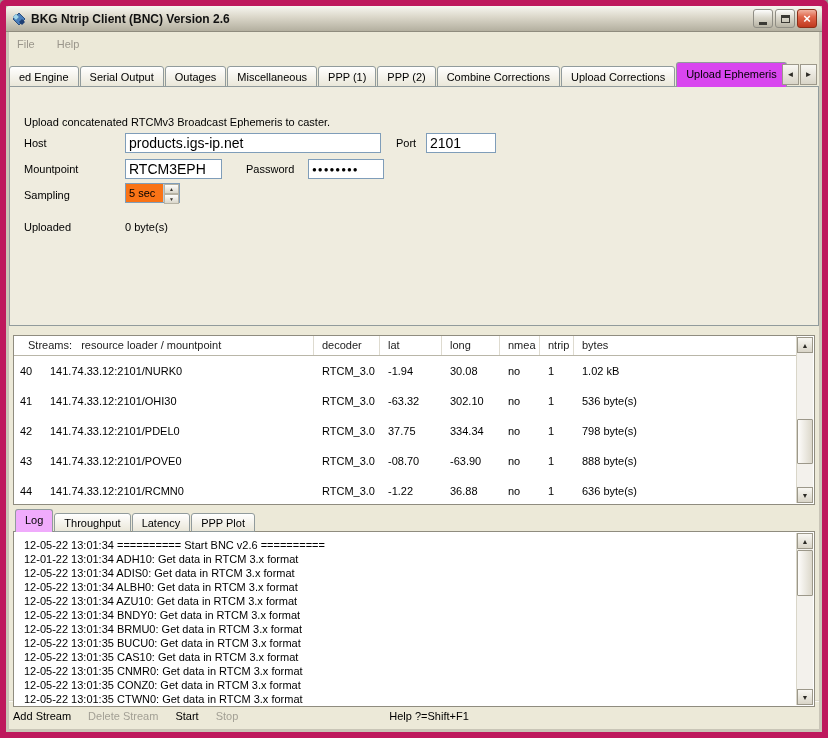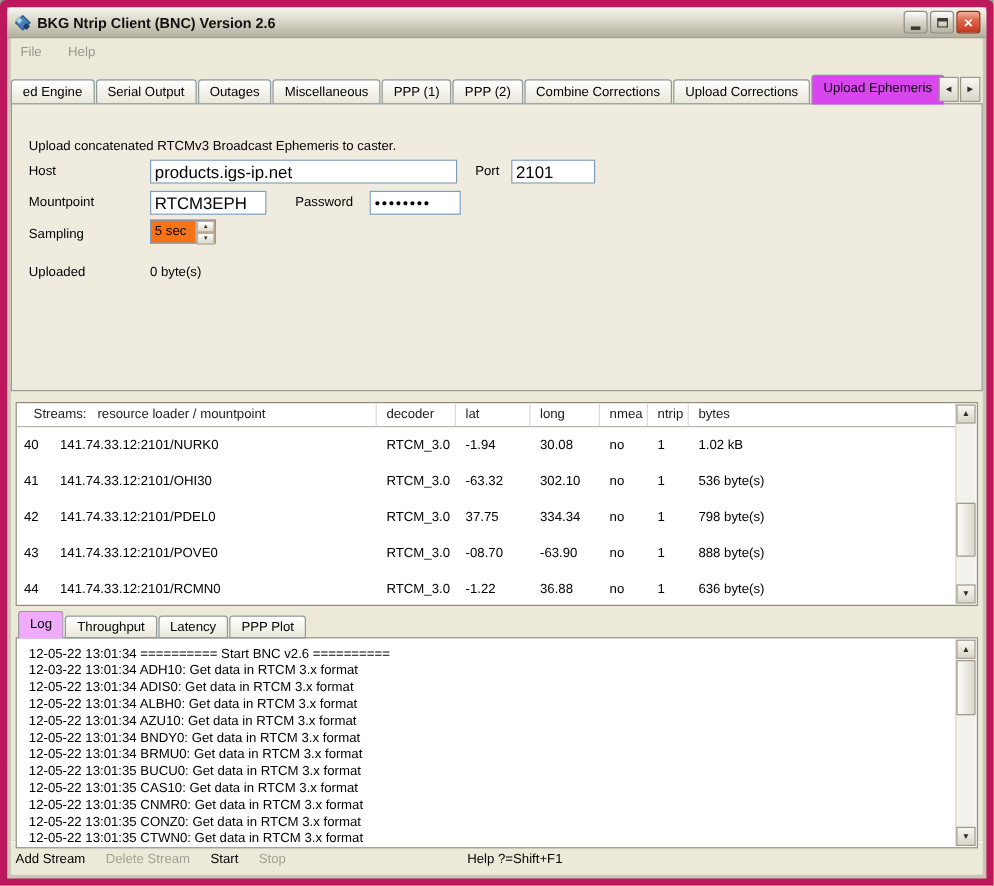--- a/index.html
+++ b/index.html
@@ -228,21 +228,21 @@
 
     <div class="logtabs">
         <div class="tab selected">Log</div>
         <div class="tab">Throughput</div>
         <div class="tab">Latency</div>
         <div class="tab">PPP Plot</div>
       </div>
     <div class="logframe">
       <div class="loglines">
           <div class="logline">12-05-22 13:01:34 ========== Start BNC v2.6 ==========</div>
-          <div class="logline">12-03-22 13:01:34 ADH10: Get data in RTCM 3.x format</div>
+          <div class="logline">12-01-22 13:01:34 ADH10: Get data in RTCM 3.x format</div>
           <div class="logline">12-05-22 13:01:34 ADIS0: Get data in RTCM 3.x format</div>
           <div class="logline">12-05-22 13:01:34 ALBH0: Get data in RTCM 3.x format</div>
           <div class="logline">12-05-22 13:01:34 AZU10: Get data in RTCM 3.x format</div>
           <div class="logline">12-05-22 13:01:34 BNDY0: Get data in RTCM 3.x format</div>
           <div class="logline">12-05-22 13:01:34 BRMU0: Get data in RTCM 3.x format</div>
           <div class="logline">12-05-22 13:01:35 BUCU0: Get data in RTCM 3.x format</div>
           <div class="logline">12-05-22 13:01:35 CAS10: Get data in RTCM 3.x format</div>
           <div class="logline">12-05-22 13:01:35 CNMR0: Get data in RTCM 3.x format</div>
           <div class="logline">12-05-22 13:01:35 CONZ0: Get data in RTCM 3.x format</div>
           <div class="logline">12-05-22 13:01:35 CTWN0: Get data in RTCM 3.x format</div>

